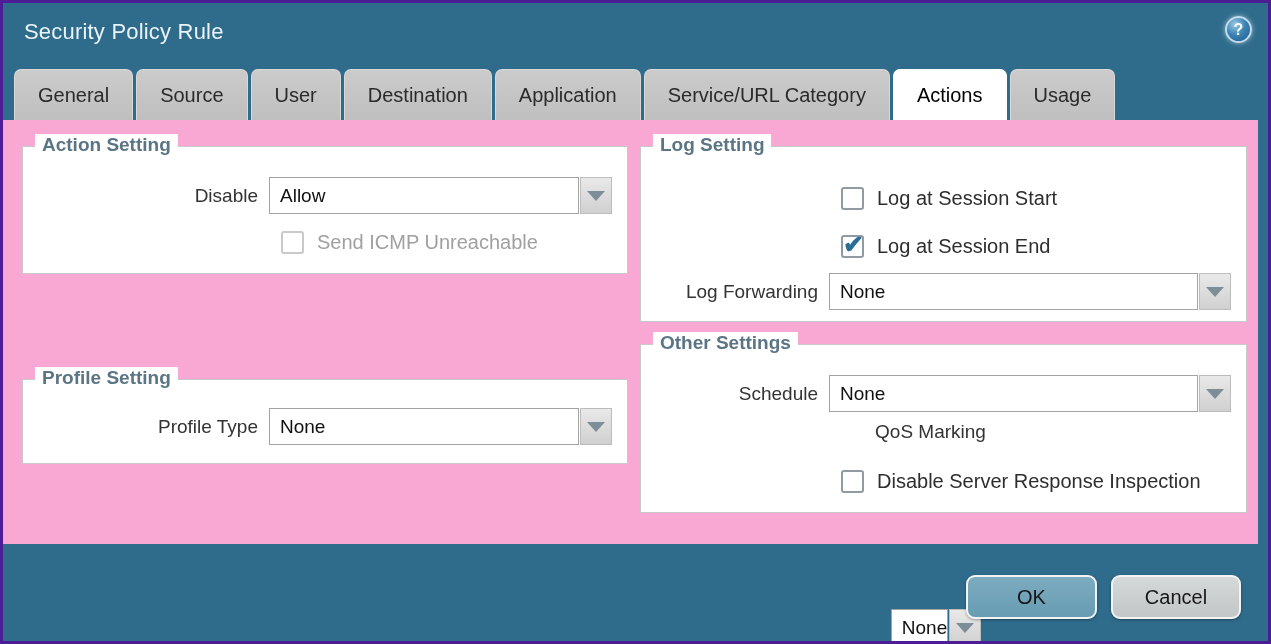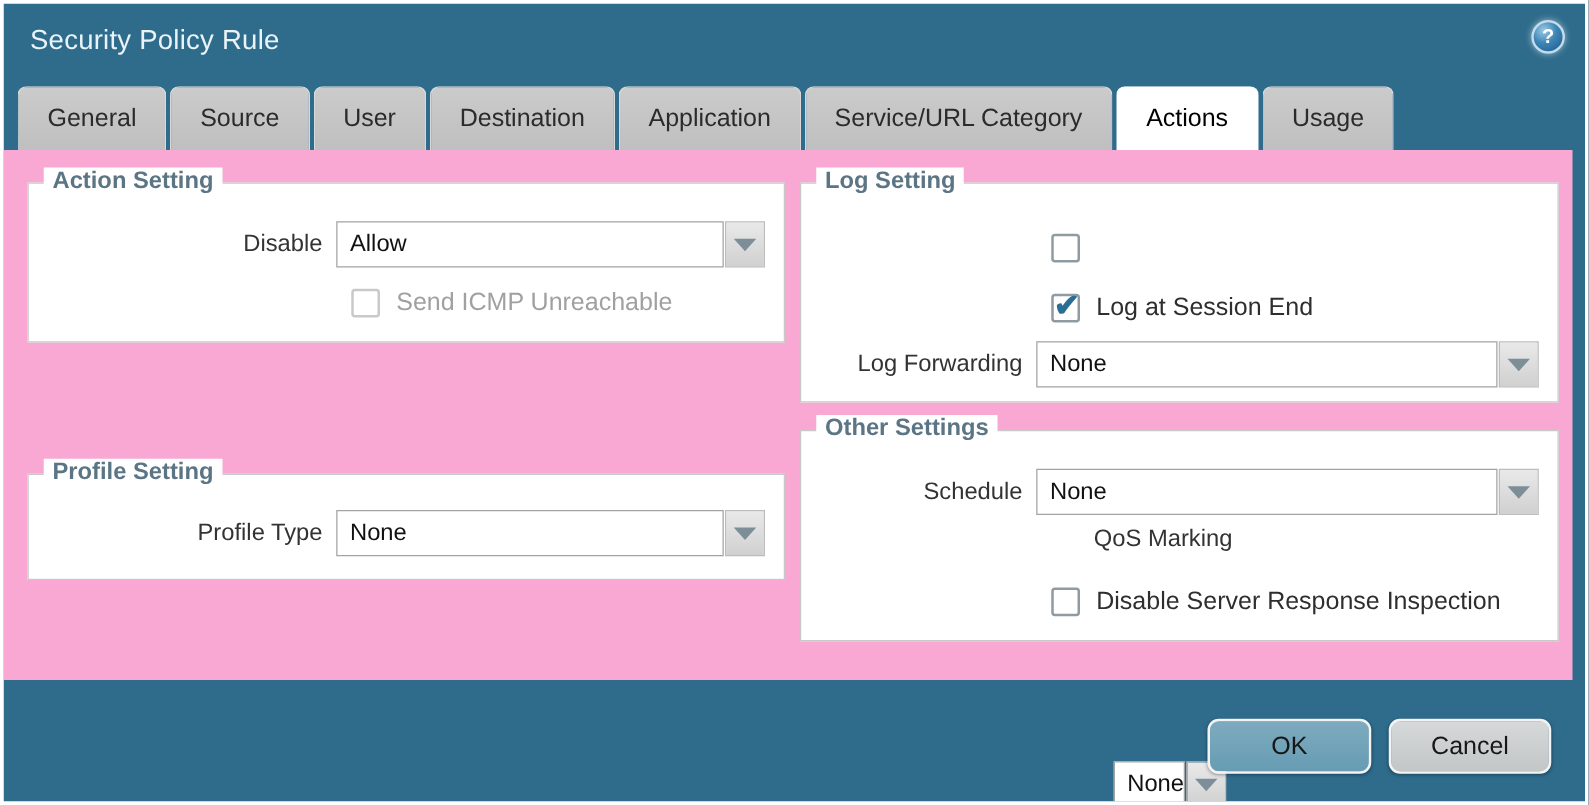--- a/index.html
+++ b/index.html
@@ -1,21 +1,21 @@
 <!DOCTYPE html>
 <html><head>
 <meta charset="utf-8">
 <style>
   * { box-sizing: border-box; }
   html, body { margin: 0; padding: 0; background: #000; }
   .dialog {
     position: relative;
     width: 1271px; height: 644px;
     background: #2f6c8c;
-    border: 3px solid #ffffff;
+    border: 3px solid #4c1d95;
     font-family: "Liberation Sans", sans-serif;
     overflow: hidden;
   }
   
   .titlebar { position: absolute; left: 0; top: 0; right: 0; height: 62px; }
   .title {
     position: absolute; left: 21px; top: 16px;
     color: #e9f3f8; font-size: 22px; font-weight: 400; letter-spacing: 0.2px;
   }
   .help {
@@ -161,20 +161,21 @@
               <span class="sel-arrow"></span>
             </div>
         </div>
       </div>
     </div>
 
     <div class="group group-log">
       <div class="legend">Log Setting</div>
       <div class="cbrow" style="left: 200px; top: 40px;">
         <div class="cbox"></div>
+        <div class="cblabel">Log at Session Start</div>
       </div>
       <div class="cbrow" style="left: 200px; top: 88px;">
         <div class="cbox checked"></div>
         <div class="cblabel">Log at Session End</div>
       </div>
       <div class="row" style="top: 126px;">
         <div class="flabel">Log Forwarding</div>
         <div class="select">
           <div class="sel-text">None</div>
           <div class="sel-btn">

